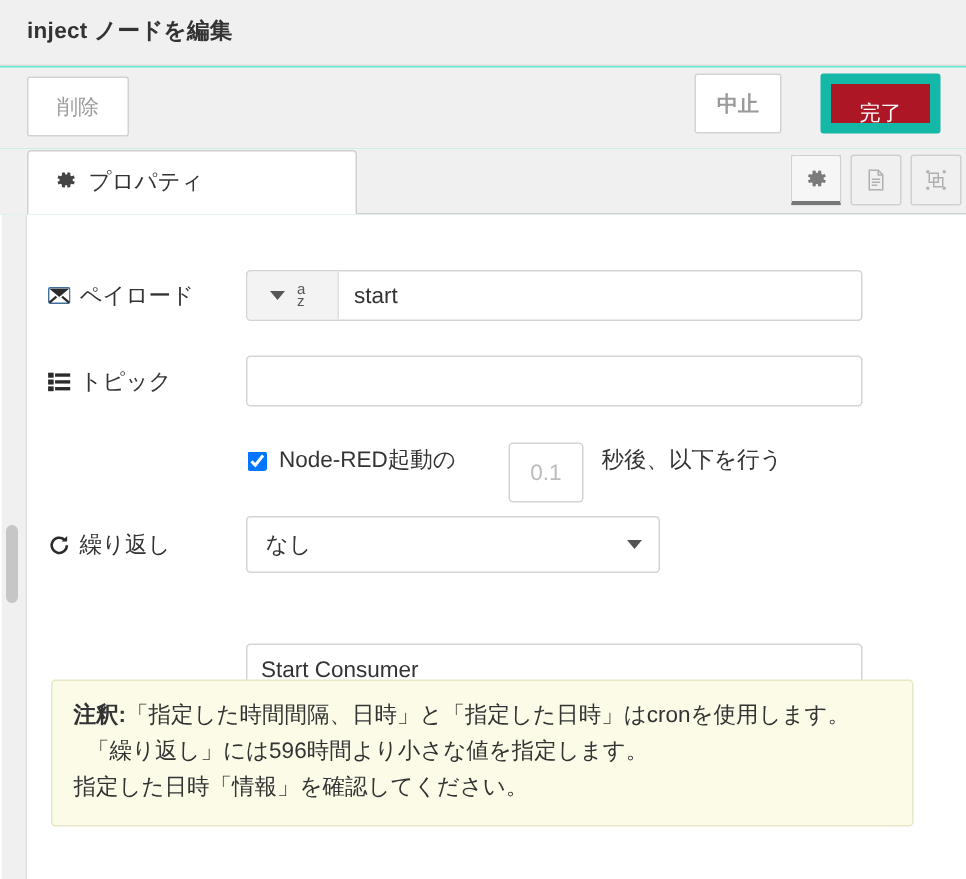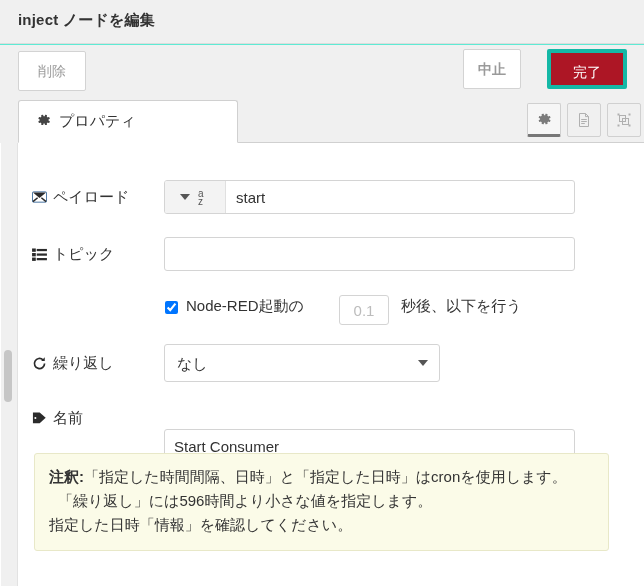--- a/index.html
+++ b/index.html
@@ -78,21 +78,21 @@
     left: 463px;
     top: 4px;
     width: 58px;
     font-weight: bold;
   }
   .btn-done {
     left: 547px;
     top: 4px;
     width: 80px;
     background: #ad1625;
-    border: 4px solid #14b8a6;
+    border: 7px solid #14b8a6;
     color: #ffffff;
   }
 
   
   .tabs-row {
     position: absolute;
     left: 0; top: 99px;
     width: 644px;
     height: 44px;
     background: #f0f0f0;
@@ -305,21 +305,21 @@
     position: absolute;
     left: 185px;
     top: 2px;
     white-space: nowrap;
   }
   .delay-input {
     position: absolute;
     left: 338px;
     top: 0;
     width: 50px;
-    height: 30px;
+    height: 40px;
     text-align: center;
     font-size: 15px;
     color: #bdbdbd;
   }
   .chk-text2 {
     position: absolute;
     left: 400px;
     top: 2px;
     white-space: nowrap;
   }
@@ -501,29 +501,20 @@
       </div>
       <div class="sel-wrap">
         <select class="sel">
           <option>なし</option>
         </select>
         <span class="sel-caret"></span>
       </div>
     </div>
 
     <div class="row" style="top:258px;">
-      <div class="row-label">
-        <span class="lbl-ico">
-          <svg width="15" height="14" viewBox="0 0 16 14" aria-hidden="true">
-            <path d="M1 1.2h7.2l6.4 5.6-6.4 5.9H1z" fill="#2b2b2b"></path>
-            <circle cx="3.6" cy="6.9" r="1.1" fill="#ffffff"></circle>
-          </svg>
-        </span>
-        <span>名前</span>
-      </div>
       <input class="tin" style="left: 163px; top: 0px; width: 411px; margin-top: 28px;" type="text" value="Start Consumer">
     </div>
 
     <div class="note">
       <span class="ln"><b>注釈:</b><span>「指定した時間間隔、日時」と「指定した日時」はcronを使用します。</span></span>
       <span class="ln ln-indent">「繰り返し」には596時間より小さな値を指定します。</span>
       <span class="ln">指定した日時「情報」を確認してください。</span>
     </div>
 
   </div>

